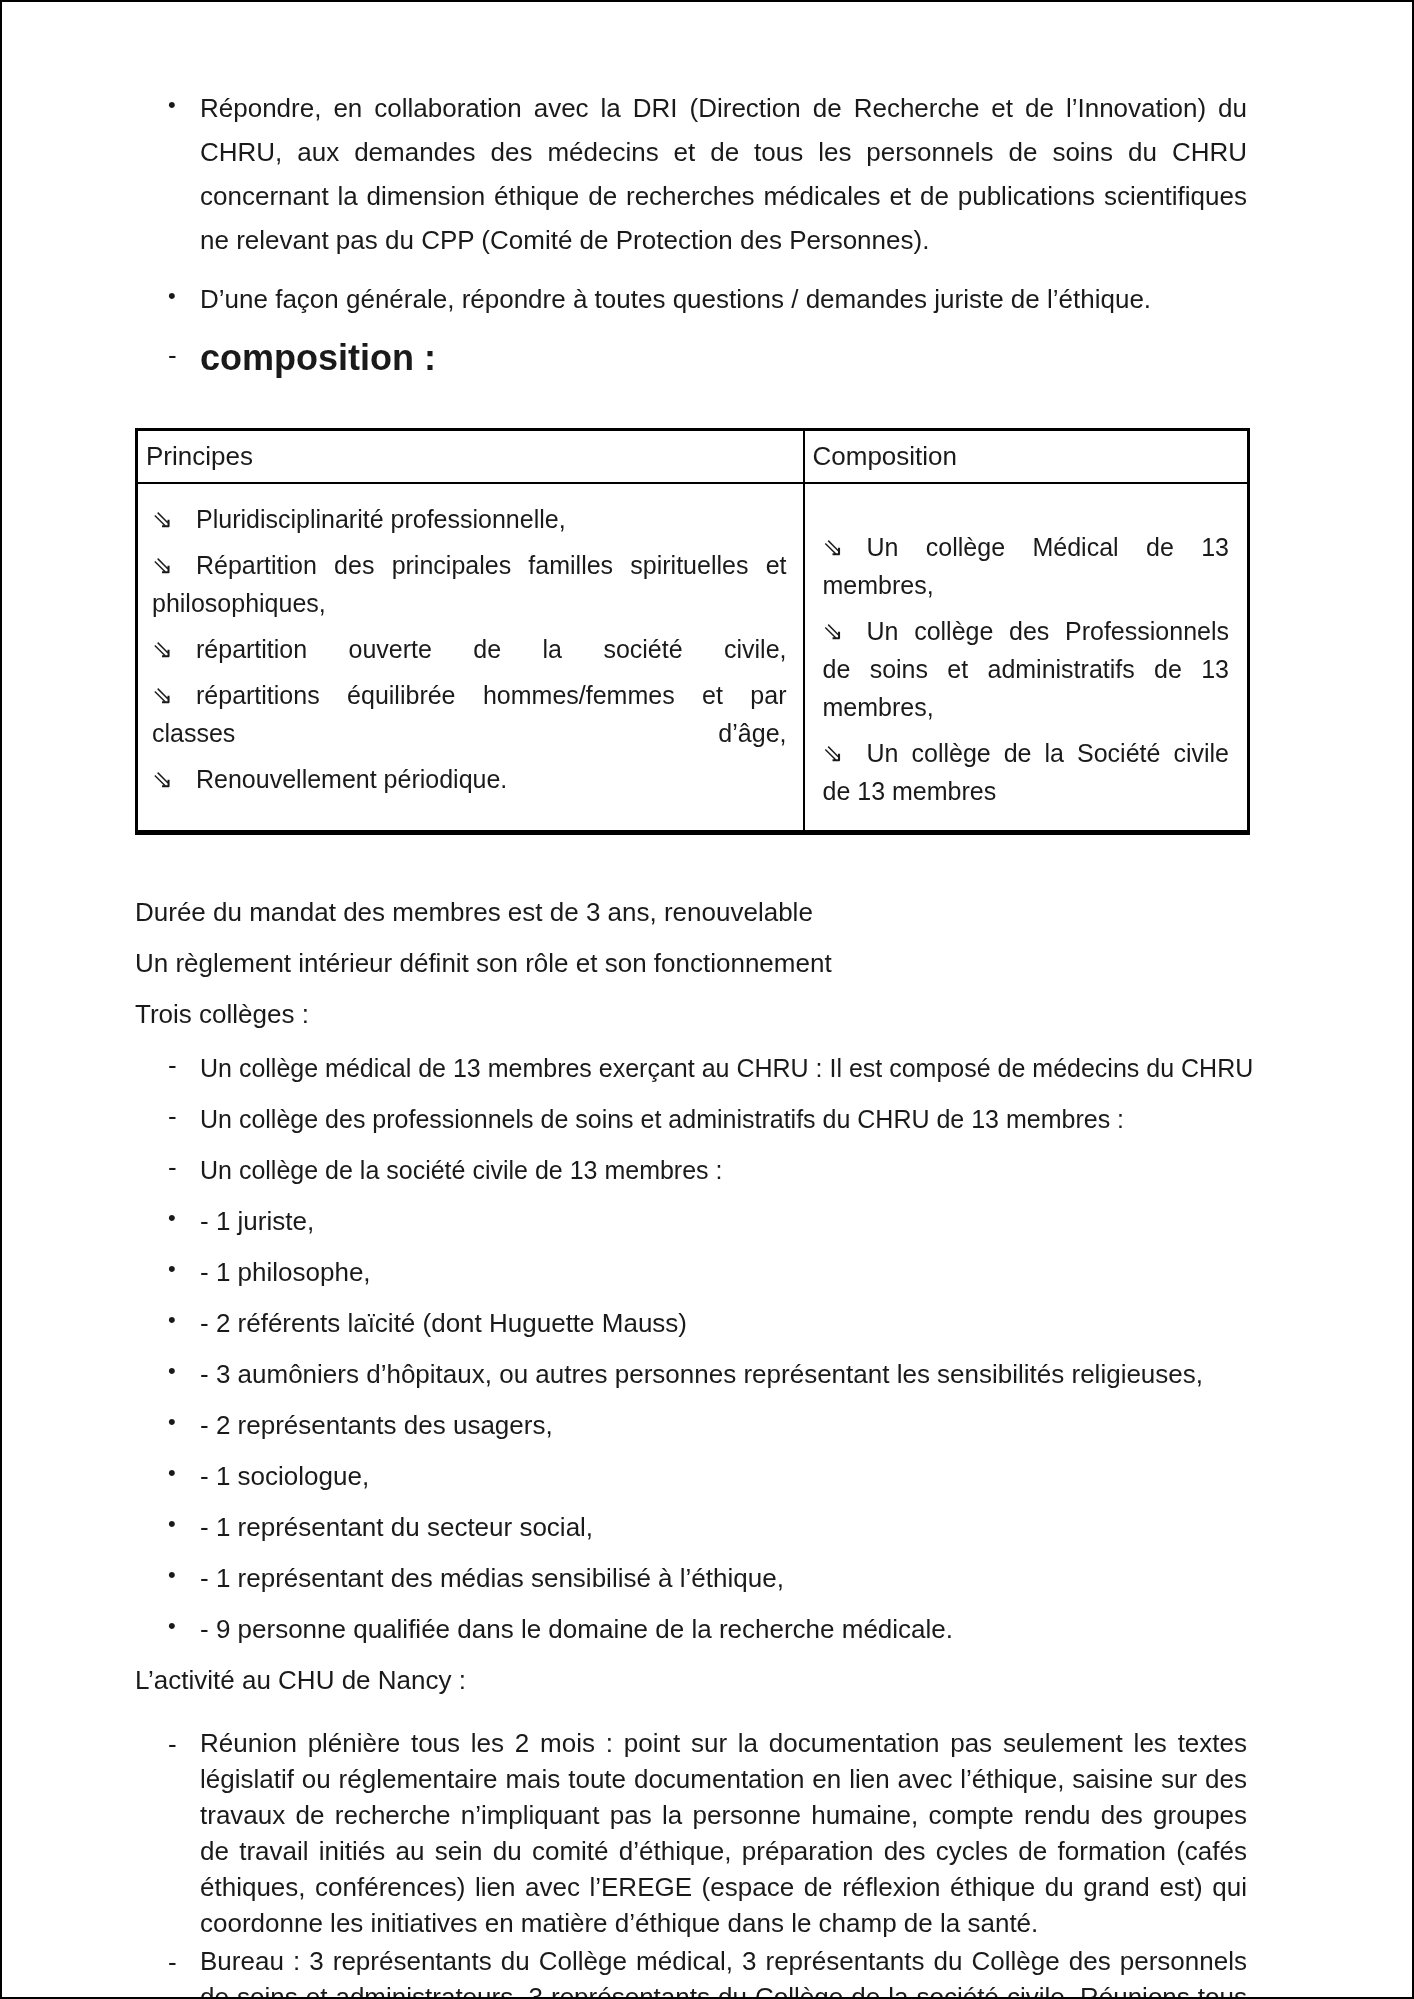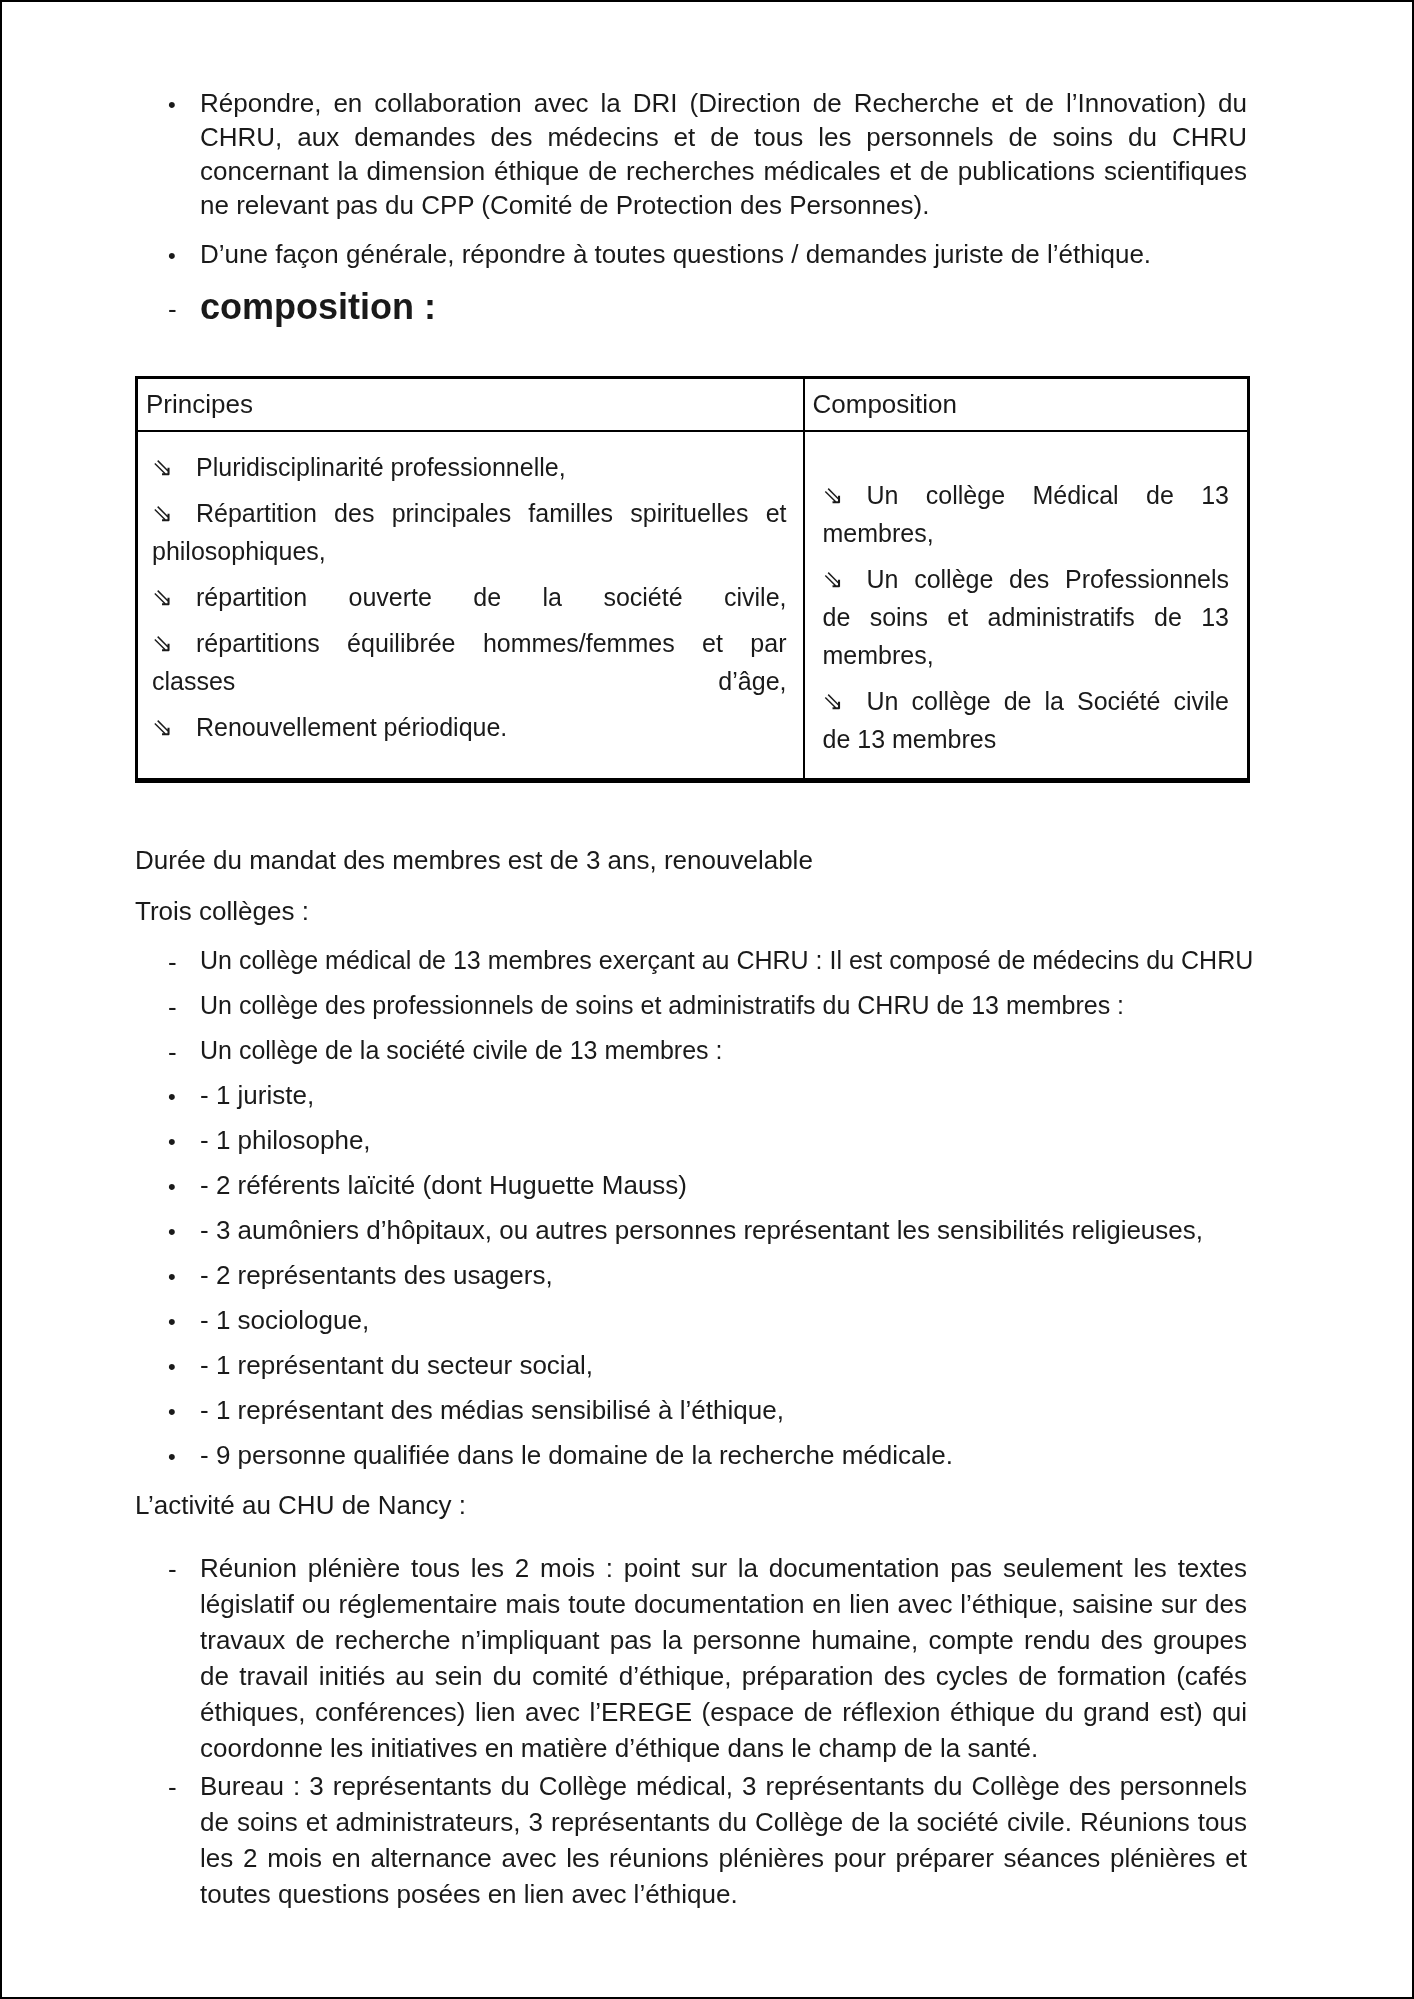--- a/index.html
+++ b/index.html
@@ -29,21 +29,21 @@
     box-sizing: border-box;
     padding-left: 33px;
     font-size: 26px;
     line-height: 38px;
   }
   .marker.bullet { font-size: 22px; }
   .para {
     margin: 0;
     flex: 1 1 auto;
     font-size: 26px;
-    line-height: 34px;
+    line-height: 44px;
   }
   .justify { text-align: justify; }
   .nowrap { white-space: nowrap; }
   .bold { font-weight: 700; }
 
   .intro-item { margin-bottom: 15px; }
   .comp-label .para { font-size: 36px; }
 
   
   table.ctable {
@@ -143,20 +143,21 @@
         <td class="cell right">
           <p class="t-item"><span class="glyph">⇘</span><span>Un collège Médical de 13 membres,</span></p>
           <p class="t-item"><span class="glyph">⇘</span><span>Un collège des Professionnels de soins et administratifs de 13 membres,</span></p>
           <p class="t-item"><span class="glyph">⇘</span><span>Un collège de la Société civile de 13 membres</span></p>
         </td>
       </tr>
     </tbody>
       </table>
 
     <p class="mid-line">Durée du mandat des membres est de 3 ans, renouvelable</p>
+    <p class="mid-line">Un règlement intérieur définit son rôle et son fonctionnement</p>
     <p class="mid-line">Trois collèges :</p>
 
     <div class="row college-row">
       <span class="marker">-</span>
       <p class="para nowrap">Un collège médical de 13 membres exerçant au CHRU : Il est composé de médecins du CHRU</p>
     </div>
     <div class="row college-row">
       <span class="marker">-</span>
       <p class="para nowrap">Un collège des professionnels de soins et administratifs du CHRU de 13 membres :</p>
     </div>

